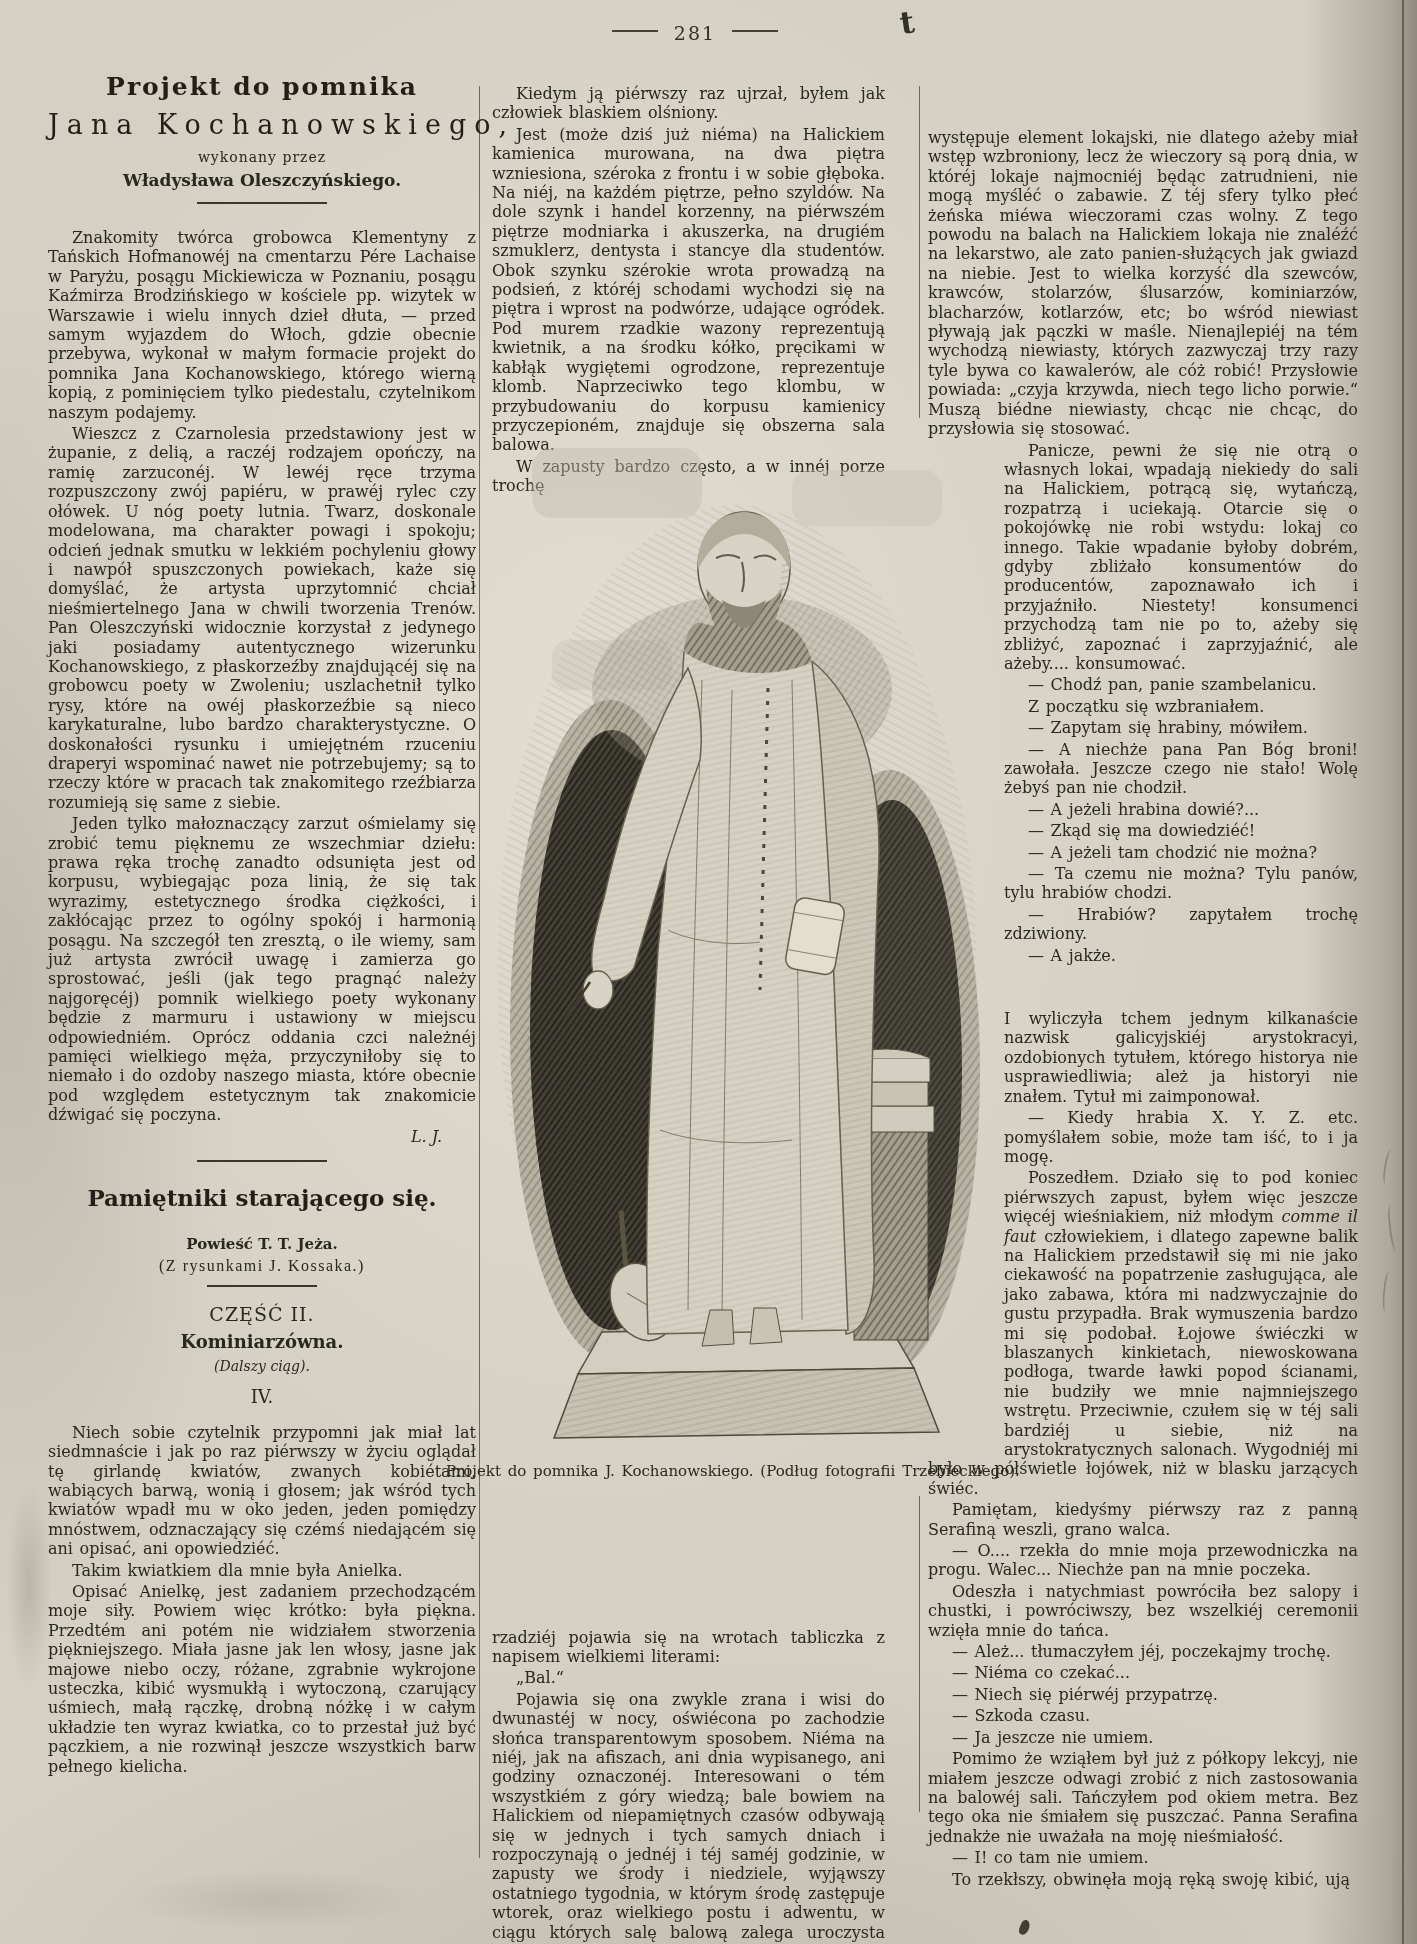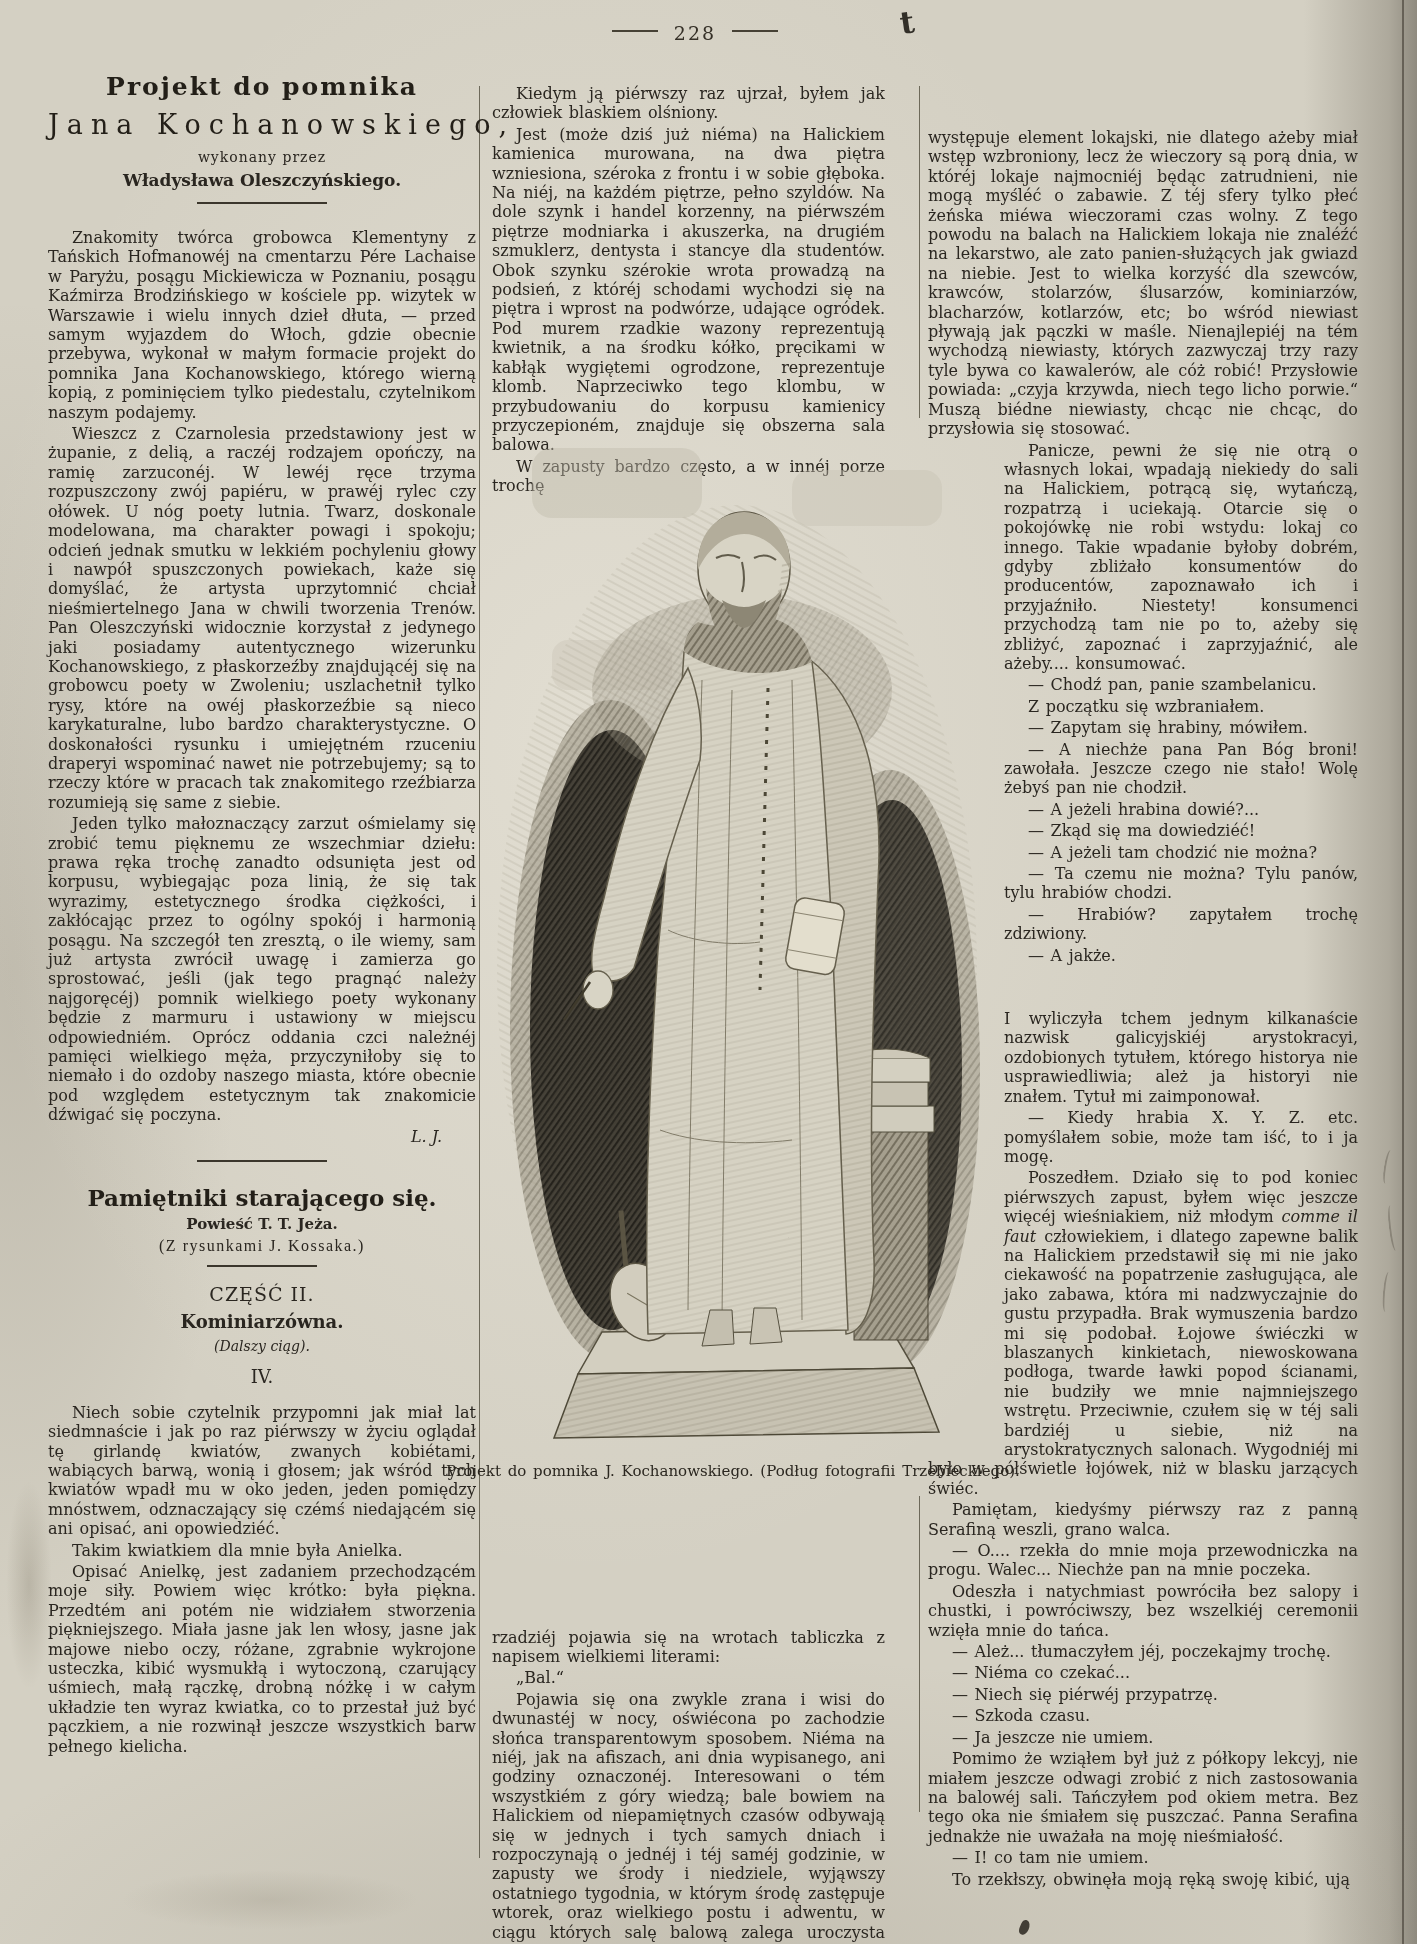--- a/index.html
+++ b/index.html
@@ -36,21 +36,21 @@
   .t2{font-size:27px;letter-spacing:8px;text-align:center;margin-top:8px;color:#231f18;white-space:nowrap;}
   .t3{font-size:14px;text-align:center;margin-top:9px;letter-spacing:1px;}
   .t4{font-size:17px;font-weight:bold;text-align:center;margin-top:5px;}
   .hrule{width:130px;border-top:2px solid #3b362c;margin:12px auto 0 auto;}
   .col1 .body{margin-top:24px;}
   .sig{font-style:italic;font-size:16px;text-align:right;padding-right:34px;margin-top:2px;}
   .hr2{margin-top:14px;}
   
   .a2head{margin-top:22px;text-align:center;}
   .t5{font-size:23px;font-weight:bold;color:#231f18;}
-  .t6{font-size:15px;font-weight:bold;margin-top:4px;}
+  .t6{font-size:15px;font-weight:bold;margin-top:24px;}
   .t7{font-size:16px;letter-spacing:1.5px;margin-top:4px;font-family:Liberation Serif, serif;}
   .hr3{width:110px;margin-top:10px;}
   .t8{font-size:19px;letter-spacing:1px;margin-top:16px;}
   .t9{font-size:18px;font-weight:bold;margin-top:6px;}
   .t10{font-size:14px;font-style:italic;margin-top:6px;}
   .t11{font-size:18px;margin-top:12px;}
   .col1 .body2{margin-top:16px;}
   
   .figure-gap{height:1086px;}
   
@@ -68,21 +68,21 @@
   .stain{position:absolute;border-radius:50%;pointer-events:none;}
   .s1{left:6px;top:1480px;width:46px;height:210px;background:radial-gradient(ellipse, rgba(112,104,86,.25), rgba(0,0,0,0) 70%);}
   .s2{left:120px;top:1870px;width:300px;height:60px;background:radial-gradient(ellipse, rgba(120,112,94,.18), rgba(0,0,0,0) 70%);}
 </style>
 </head>
 <body>
 
 <div id="page">
 
   <div class="pagenum-row">
-    <span class="dash"></span><span class="pagenum">228</span><span class="dash"></span>
+    <span class="dash"></span><span class="pagenum">281</span><span class="dash"></span>
   </div>
   <span class="ink-top">t</span>
   <span class="ink-bottom"></span>
 
   <div class="vrule r1"></div>
   <div class="vrule r2a"></div>
   <div class="vrule r2b"></div>
   <div class="edge-line"></div>
   <div class="margin-mark mm1"></div>
   <div class="margin-mark mm2"></div>

